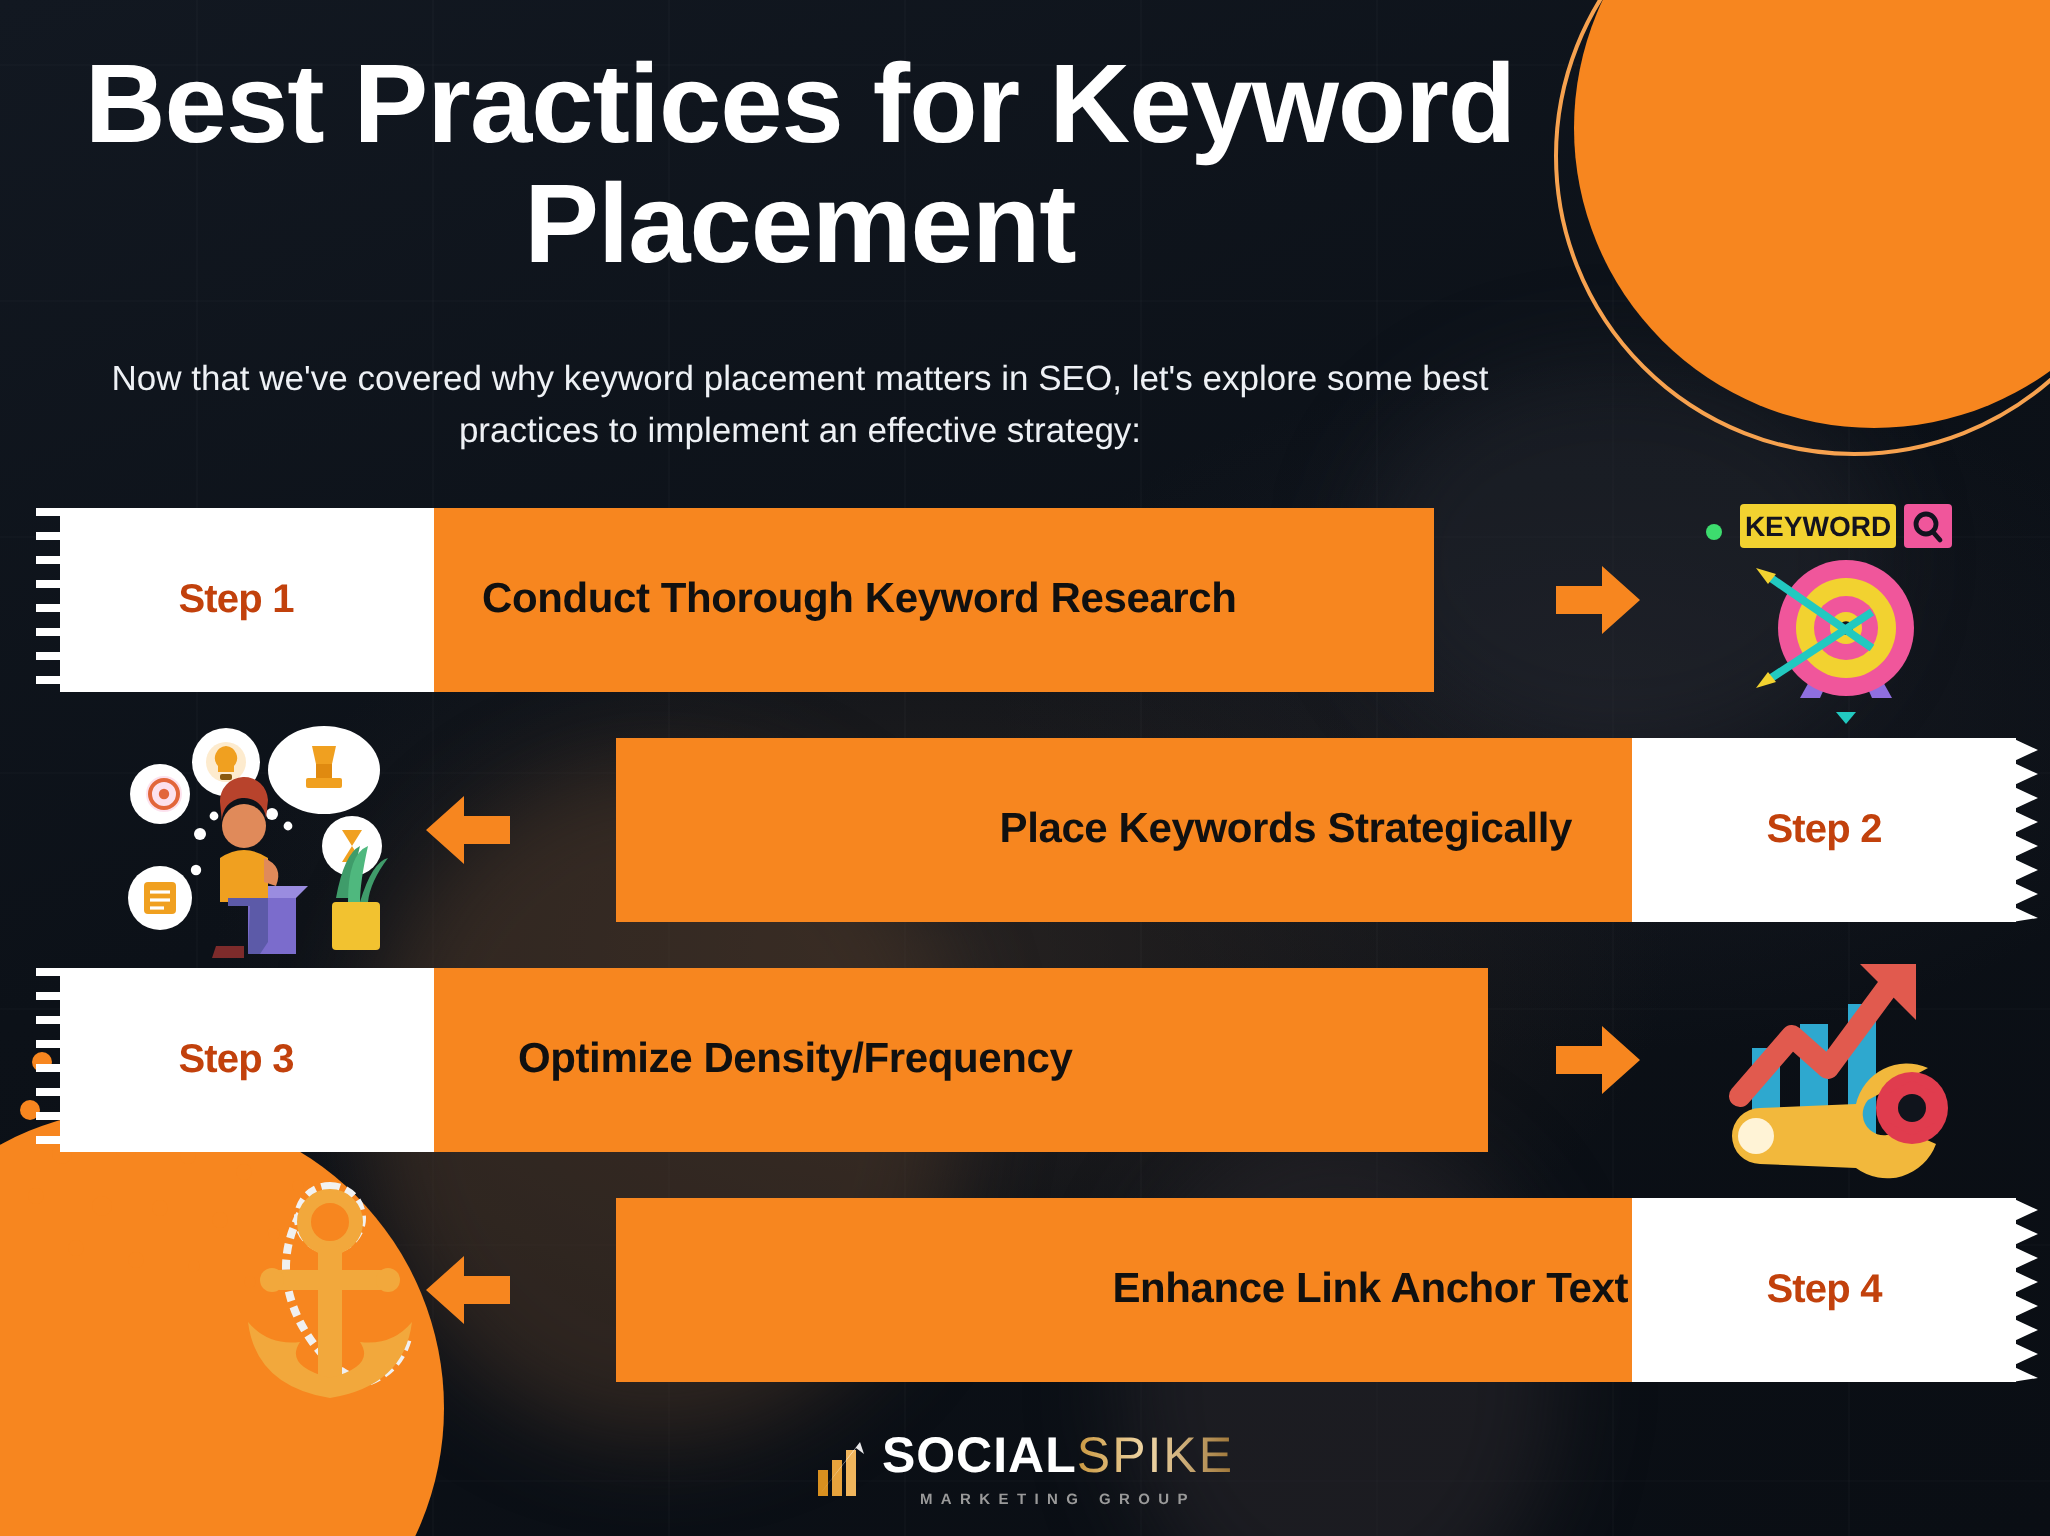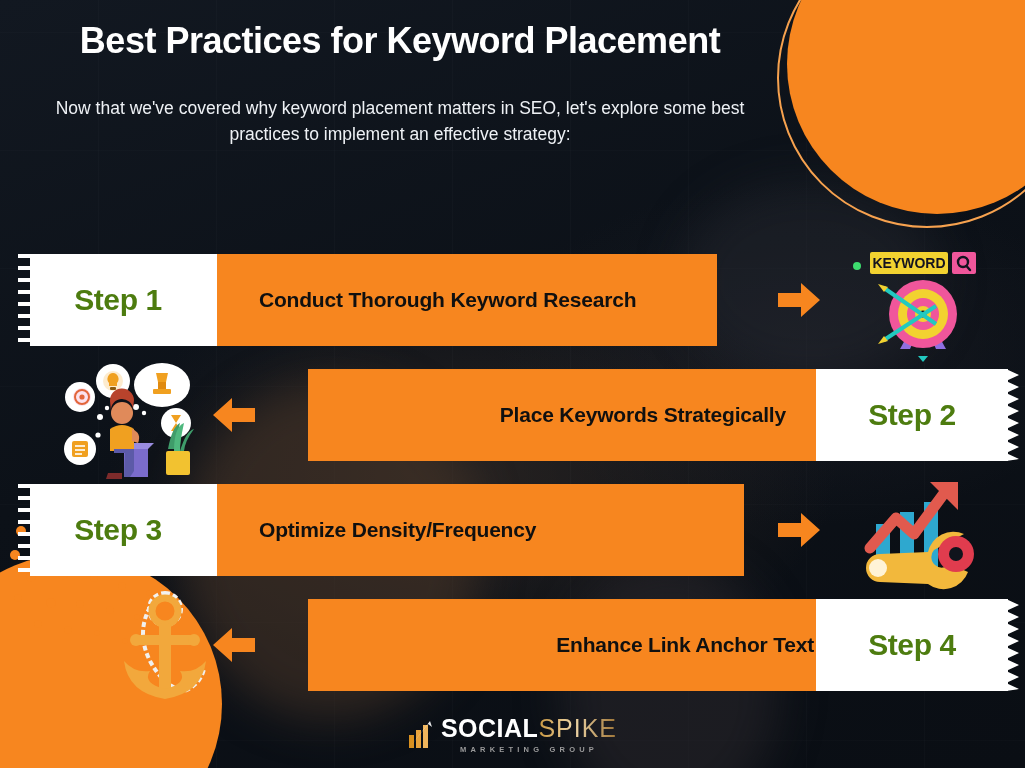--- a/index.html
+++ b/index.html
@@ -78,21 +78,21 @@
     position:absolute;
     display:block;
     border-radius:50%;
     background:#f7861f;
   }
 
   
   .head { position:absolute; left:0; top:0; width:800px; padding:22px 20px 0 20px; }
   .title {
     color:#ffffff;
-    font-size:36px;
+    font-size:56px;
     line-height:1.07;
     font-weight:800;
     letter-spacing:-.5px;
     text-align:center;
     padding:0 14px;
   }
   .subtitle {
     margin-top:34px;
     color:#eef1f5;
     font-size:17.5px;
@@ -125,22 +125,22 @@
   .chip {
     position:absolute;
     top:6px;
     height:92px;
     background:#ffffff;
     display:flex;
     align-items:center;
     justify-content:center;
   }
   .chip-text {
-    color:#4d7c0f;
-    font-size:30px;
+    color:#c2410c;
+    font-size:20px;
     font-weight:800;
     letter-spacing:-.4px;
     white-space:nowrap;
     text-align:center;
   }
   
   .chip.left-edge {
     -webkit-mask-image:
       linear-gradient(#000,#000),
       repeating-linear-gradient(180deg,
@@ -238,21 +238,21 @@
     <div class="title">Best Practices for Keyword Placement</div>
     <div class="subtitle">Now that we've covered why keyword placement matters in SEO, let's explore some best practices to implement an effective strategy:</div>
   </div>
 
   <div class="rows">
 
     <div class="row">
       <div class="chip left-edge" style="left:18px; width:200px;">
         <span class="chip-text">Step 1</span>
       </div>
-      <div class="bar" style="left:217px; width:500px; padding-left:42px;">
+      <div class="bar" style="left:217px; width:500px; padding-left:24px;">
         <span class="bar-text">Conduct Thorough Keyword Research</span>
       </div>
       <svg class="arrow" style="left:778px;" viewBox="0 0 42 36">
         <path d="M0 11 h23 V1 L42 18 L23 35 V25 H0 Z" fill="#f7861f"></path>
       </svg>
 
       <svg class="illus" style="left:848px; top:-4px; width:150px; height:122px;" viewBox="0 0 150 122">
         <circle cx="9" cy="22" r="4" fill="#3ddc6e"></circle>
         <rect x="22" y="8" width="78" height="22" rx="2" fill="#f2d230"></rect>
         <rect x="104" y="8" width="24" height="22" rx="2" fill="#f0569b"></rect>

